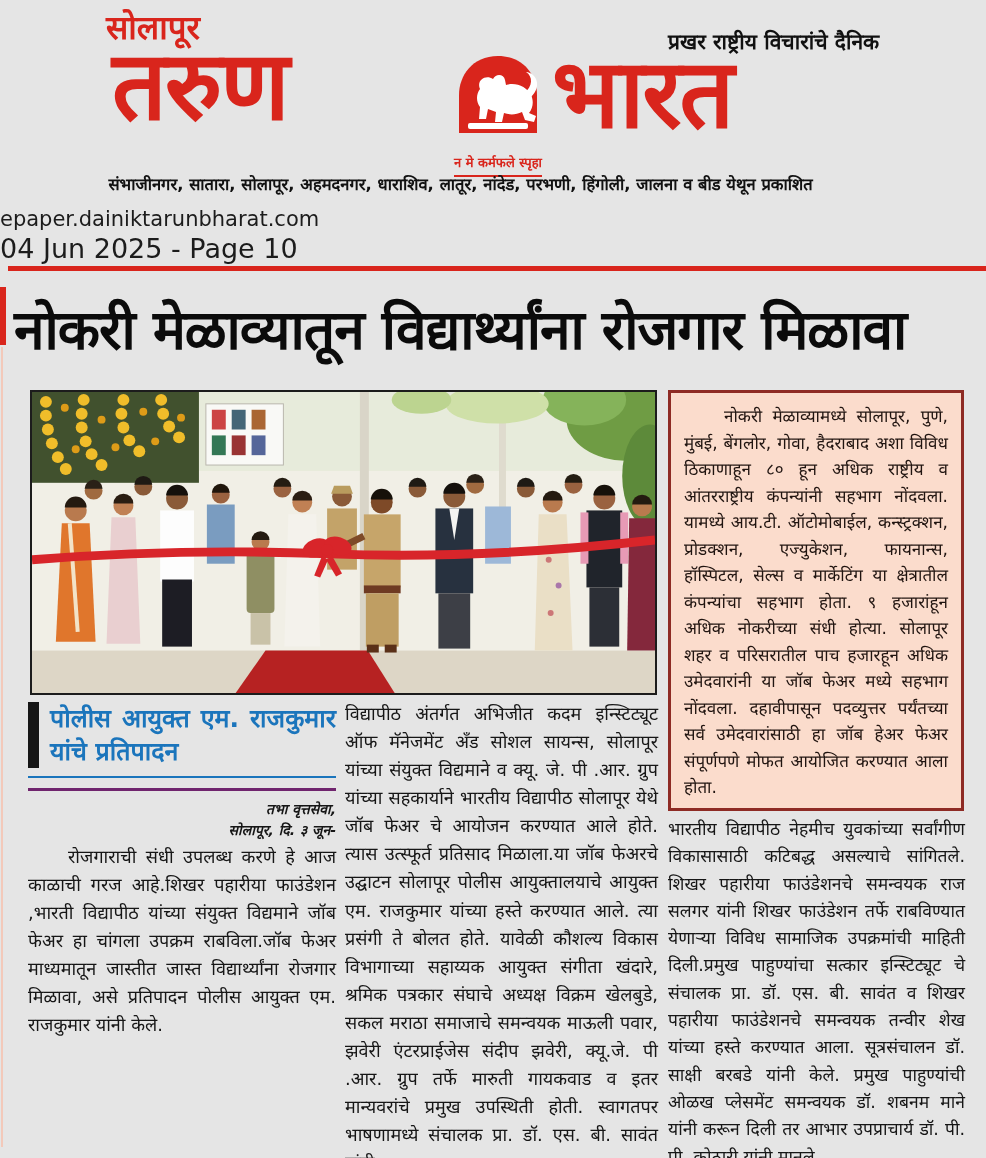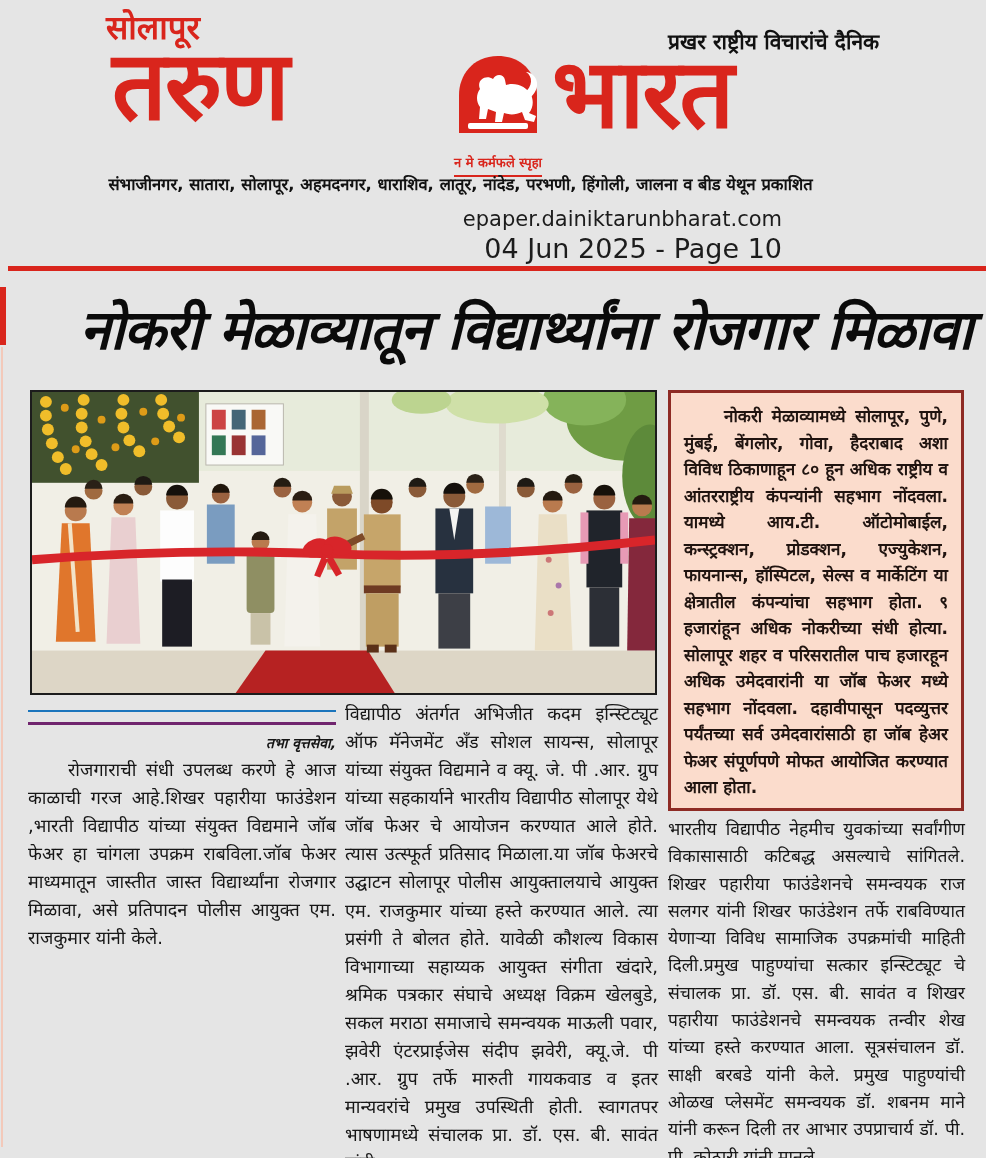--- a/index.html
+++ b/index.html
@@ -18,37 +18,37 @@
   
   .edition{position:absolute;left:106px;top:8px;font-size:33px;font-weight:bold;color:var(--red);line-height:1.2;}
   .tagline{position:absolute;left:668px;top:27px;font-size:21px;font-weight:bold;color:#101010;}
   .title-word{position:absolute;top:22px;font-size:96px;font-weight:800;color:var(--red);line-height:1.35;letter-spacing:-2px;white-space:nowrap;}
   .title-left{left:112px;}
   .title-right{left:552px;margin-top:8px;}
   .lion-wrap{position:absolute;left:445px;top:55px;width:106px;text-align:center;}
   .motto{display:inline-block;margin-top:2px;font-size:13px;font-weight:bold;color:var(--red);border-bottom:2px solid var(--red);padding-bottom:4px;white-space:nowrap;}
   .cities{position:absolute;left:0;top:172px;width:921px;text-align:center;font-size:16.5px;font-weight:bold;color:#111;}
 
-  .meta{position:absolute;left:0;top:206px;width:782px;text-align:right;color:#1c1c1c;}
+  .meta{position:absolute;left:0;top:206px;width:782px;text-align:left;color:#1c1c1c;}
   .meta .url{font-size:21px;line-height:1.25;}
   .meta .datepage{font-size:27px;line-height:1.25;}
 
   .red-rule{position:absolute;left:8px;top:266px;width:978px;height:5px;background:var(--red);}
   .left-tick{position:absolute;left:0;top:287px;width:6px;height:58px;background:var(--red);}
   .left-edge-line{position:absolute;left:1px;top:347px;width:2px;height:800px;background:#f3c9ba;}
 
   
-  .headline{position:absolute;left:14px;top:282px;width:958px;text-align:right;font-size:55px;font-weight:800;color:#0b0b0b;line-height:1.75;letter-spacing:-1px;white-space:nowrap;font-style:italic;}
+  .headline{position:absolute;left:14px;top:282px;width:958px;text-align:left;font-size:55px;font-weight:800;color:#0b0b0b;line-height:1.75;letter-spacing:-1px;white-space:nowrap;}
 
   
   .photo{position:absolute;left:30px;top:390px;width:627px;height:305px;border:2px solid #1c1c1c;background:#eee;}
   .photo svg{display:block;width:100%;height:100%;}
 
   
-  .highlight-box{position:absolute;left:668px;top:390px;width:296px;height:421px;border:3px solid var(--box-border);background:var(--box-bg);padding:10px 13px;font-size:17px;line-height:1.56;text-align:justify;text-indent:40px;color:#201410;font-weight:bold;}
+  .highlight-box{position:absolute;left:668px;top:390px;width:296px;height:421px;border:3px solid var(--box-border);background:var(--box-bg);padding:10px 13px;font-size:17px;line-height:1.56;text-align:justify;text-indent:40px;color:#201410;}
 
   
   .col{position:absolute;font-size:18px;line-height:1.56;text-align:justify;color:#161616;}
   .col-left{left:28px;top:702px;width:308px;}
   .col-mid{left:345px;top:700px;width:313px;}
   .col-right{left:668px;top:816px;width:297px;font-size:17.5px;line-height:1.56;}
 
   .kicker{display:flex;gap:11px;align-items:stretch;}
   .kicker .bar{flex:0 0 11px;background:#161616;}
   .kicker .ktext{font-size:25px;font-weight:bold;line-height:1.32;}
@@ -244,23 +244,28 @@
         <circle cx="297" cy="160" r="6"></circle>
         <path d="M292 166 l-8 20 6 2 8 -18 z"></path>
           <path d="M302 166 l10 18 -6 3 -10 -17 z"></path>
       </g>
     </svg>
   </figure>
 
   <aside class="highlight-box">नोकरी मेळाव्यामध्ये सोलापूर, पुणे, मुंबई, बेंगलोर, गोवा, हैदराबाद अशा विविध ठिकाणाहून ८० हून अधिक राष्ट्रीय व आंतरराष्ट्रीय कंपन्यांनी सहभाग नोंदवला. यामध्ये आय.टी. ऑटोमोबाईल, कन्स्ट्रक्शन, प्रोडक्शन, एज्युकेशन, फायनान्स, हॉस्पिटल, सेल्स व मार्केटिंग या क्षेत्रातील कंपन्यांचा सहभाग होता. ९ हजारांहून अधिक नोकरीच्या संधी होत्या. सोलापूर शहर व परिसरातील पाच हजारहून अधिक उमेदवारांनी या जॉब फेअर मध्ये सहभाग नोंदवला. दहावीपासून पदव्युत्तर पर्यंतच्या सर्व उमेदवारांसाठी हा जॉब हेअर फेअर संपूर्णपणे मोफत आयोजित करण्यात आला होता.</aside>
 
   <div class="col col-left">
+    <div class="kicker kicker-blue">
+      <span class="bar"></span>
+      <span class="ktext">पोलीस आयुक्त एम. राजकुमार यांचे प्रतिपादन</span>
+    </div>
     <hr class="div-blue">
     <hr class="div-dark">
     <div class="byline">तभा वृत्तसेवा,</div>
+    <div class="byline">सोलापूर, दि. ३ जून-</div>
     <p class="para">रोजगाराची संधी उपलब्ध करणे हे आज काळाची गरज आहे.शिखर पहारीया फाउंडेशन ,भारती विद्यापीठ यांच्या संयुक्त विद्यमाने जॉब फेअर हा चांगला उपक्रम राबविला.जॉब फेअर माध्यमातून जास्तीत जास्त विद्यार्थ्यांना रोजगार मिळावा, असे प्रतिपादन पोलीस आयुक्त एम. राजकुमार यांनी केले.</p>
 
   </div>
 
   <div class="col col-mid">विद्यापीठ अंतर्गत अभिजीत कदम इन्स्टिट्यूट ऑफ मॅनेजमेंट अँड सोशल सायन्स, सोलापूर यांच्या संयुक्त विद्यमाने व क्यू. जे. पी .आर. ग्रुप यांच्या सहकार्याने भारतीय विद्यापीठ सोलापूर येथे जॉब फेअर चे आयोजन करण्यात आले होते. त्यास उत्स्फूर्त प्रतिसाद मिळाला.या जॉब फेअरचे उद्घाटन सोलापूर पोलीस आयुक्तालयाचे आयुक्त एम. राजकुमार यांच्या हस्ते करण्यात आले.  त्या प्रसंगी ते बोलत होते.  यावेळी कौशल्य विकास विभागाच्या सहाय्यक आयुक्त संगीता खंदारे, श्रमिक पत्रकार संघाचे अध्यक्ष विक्रम खेलबुडे, सकल मराठा समाजाचे समन्वयक माऊली पवार, झवेरी एंटरप्राईजेस संदीप झवेरी, क्यू.जे. पी .आर. ग्रुप तर्फे मारुती गायकवाड व इतर मान्यवरांचे प्रमुख उपस्थिती होती. स्वागतपर भाषणामध्ये संचालक प्रा. डॉ. एस. बी. सावंत यांनी</div>
 
   <div class="col col-right">भारतीय विद्यापीठ नेहमीच युवकांच्या सर्वांगीण विकासासाठी कटिबद्ध असल्याचे सांगितले. शिखर पहारीया फाउंडेशनचे समन्वयक राज सलगर यांनी शिखर फाउंडेशन तर्फे राबविण्यात येणाऱ्या विविध सामाजिक उपक्रमांची माहिती दिली.प्रमुख पाहुण्यांचा सत्कार इन्स्टिट्यूट चे संचालक प्रा. डॉ. एस. बी. सावंत व शिखर पहारीया फाउंडेशनचे समन्वयक तन्वीर शेख यांच्या हस्ते करण्यात आला.  सूत्रसंचालन डॉ. साक्षी बरबडे यांनी केले. प्रमुख पाहुण्यांची ओळख प्लेसमेंट समन्वयक डॉ. शबनम माने यांनी करून दिली तर आभार उपप्राचार्य डॉ. पी. पी. कोठारी यांनी मानले.</div>
 
 </div>
 

